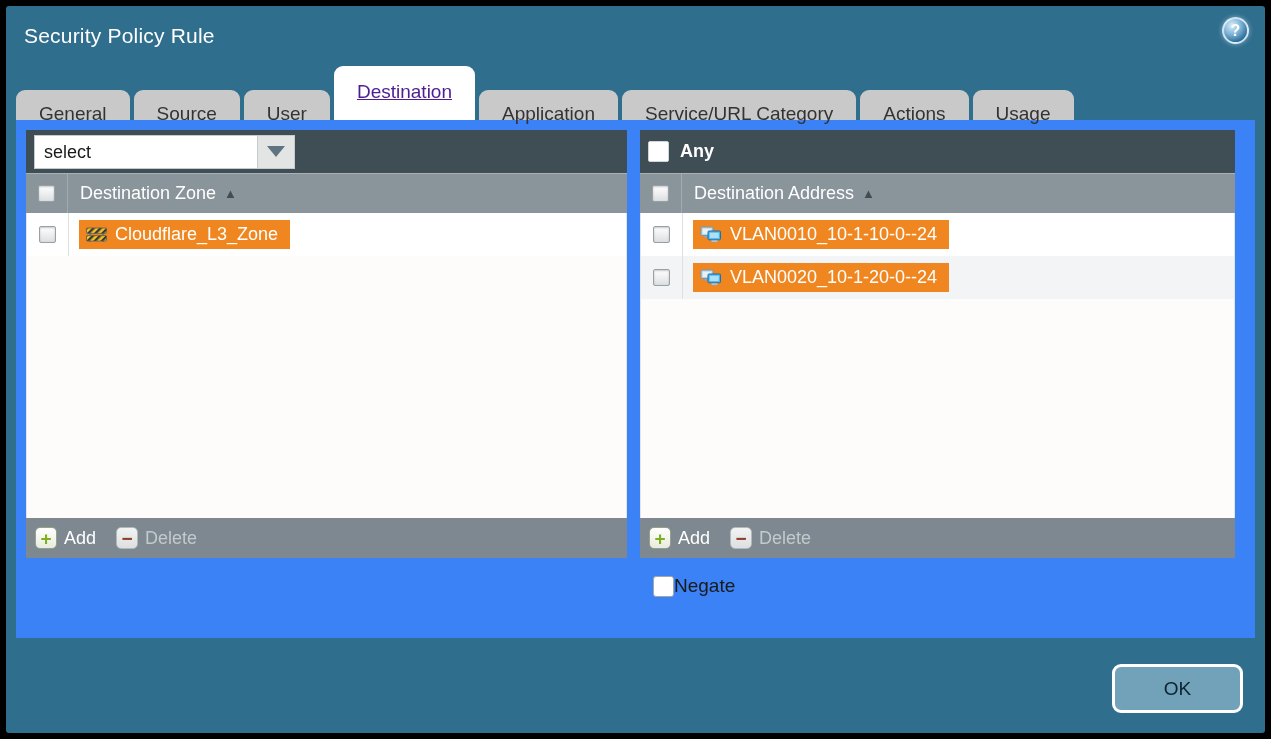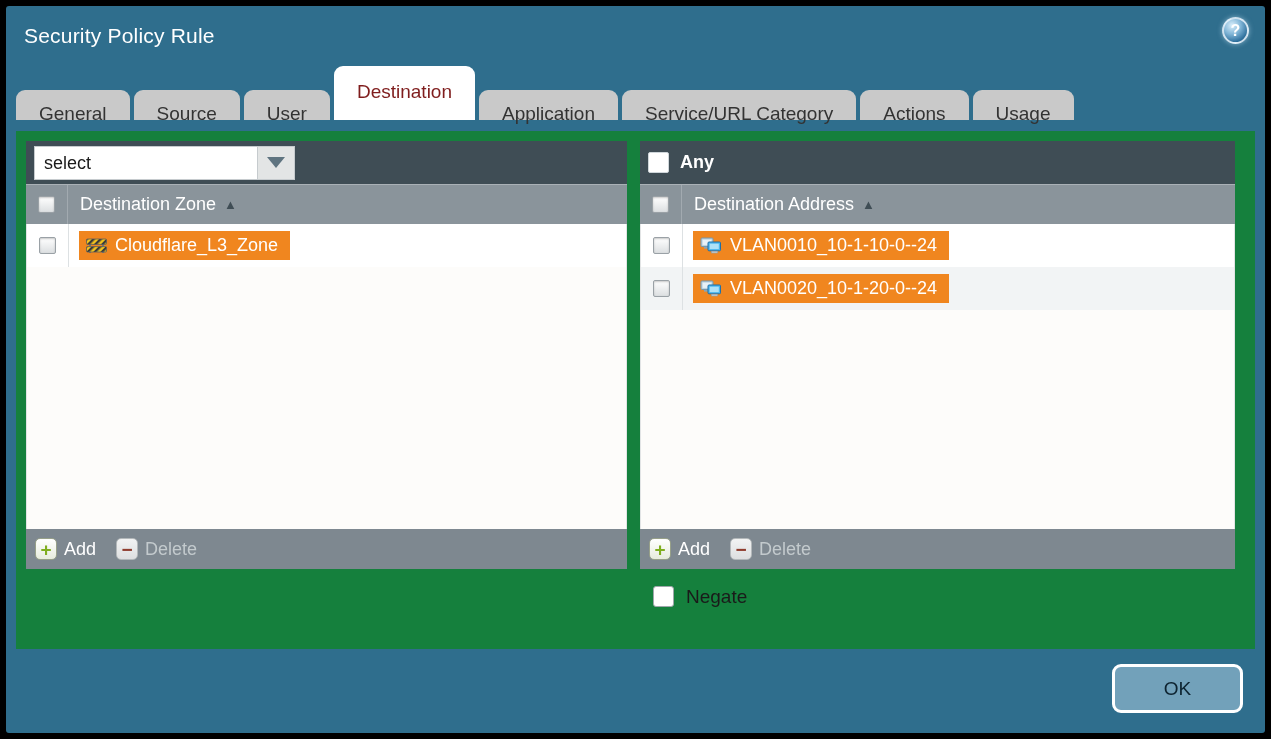--- a/index.html
+++ b/index.html
@@ -47,27 +47,28 @@
     height: 30px; line-height: 47px;
     padding: 0 23px;
     margin-right: 4px;
     border-radius: 9px 9px 0 0;
     cursor: pointer;
     white-space: nowrap;
   }
   .tab.active {
     background: #fff;
     height: 54px; line-height: 52px;
-    color: #7f1d1d;
+    color: #4c1d95;
+    text-decoration: underline;
   }
   
   .content {
     position: relative; z-index: 1;
-    margin: 11px 10px;
-    background: #15803d;
+    margin: 0 10px;
+    background: #3b82f6;
     height: 518px;
     padding: 10px 20px 0 10px;
   }
   .panels { display: flex; gap: 13px; }
   .panel { width: 612px; display: flex; flex-direction: column; height: 428px; }
   .panel.right { width: 606px; }
 
   .phead {
     background: #3f4d55;
     height: 43px;
@@ -188,24 +189,24 @@
     background: linear-gradient(#f2f3f3, #dddfe0);
     border: 1px solid #b3b8ba;
     color: #8f3d2e;
   }
   .tlabel { color: #fff; font-size: 18px; }
   .tbtn.disabled .tlabel { color: #c3cacd; }
   .tbtn.disabled { cursor: default; }
 
   
   .negate-row {
-    display: flex; align-items: flex-start;
+    display: flex; align-items: flex-end;
     margin-top: 17px;
     padding-left: 627px;
-    gap: 12px;
+    gap: 0;
   }
   .negate-label { font-size: 19px; color: #1a1a1a; }
 
   
   .btnrow {
     position: absolute;
     right: 22px; bottom: 20px;
     display: flex; gap: 13px;
   }
   .btn {

